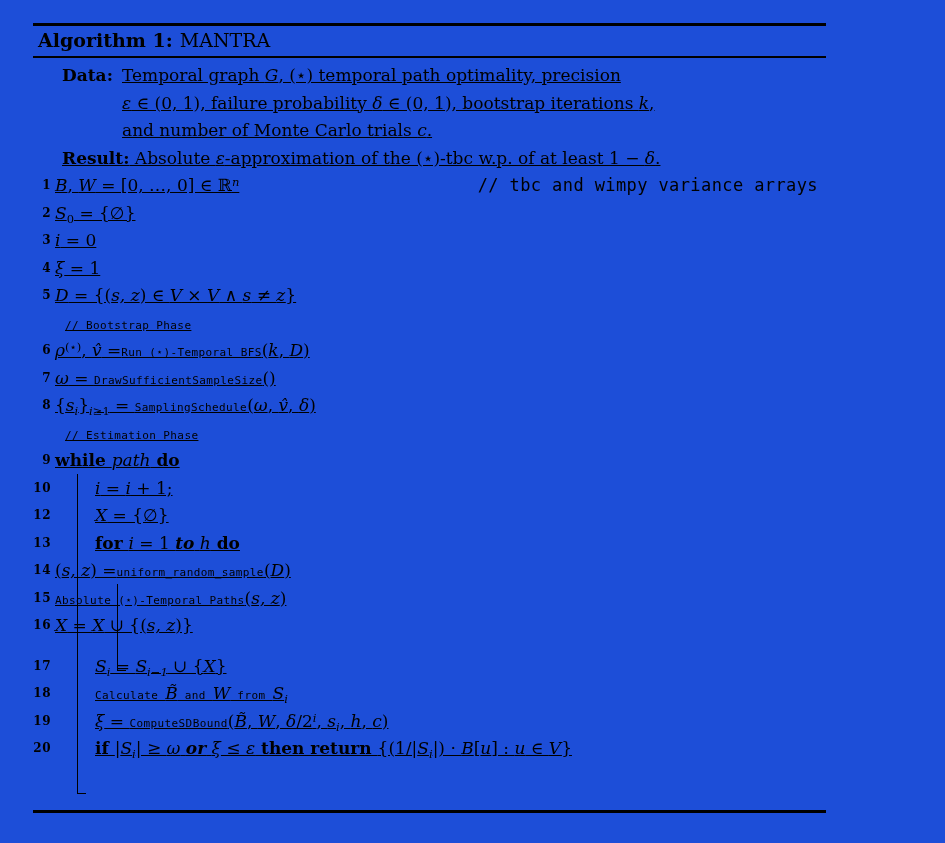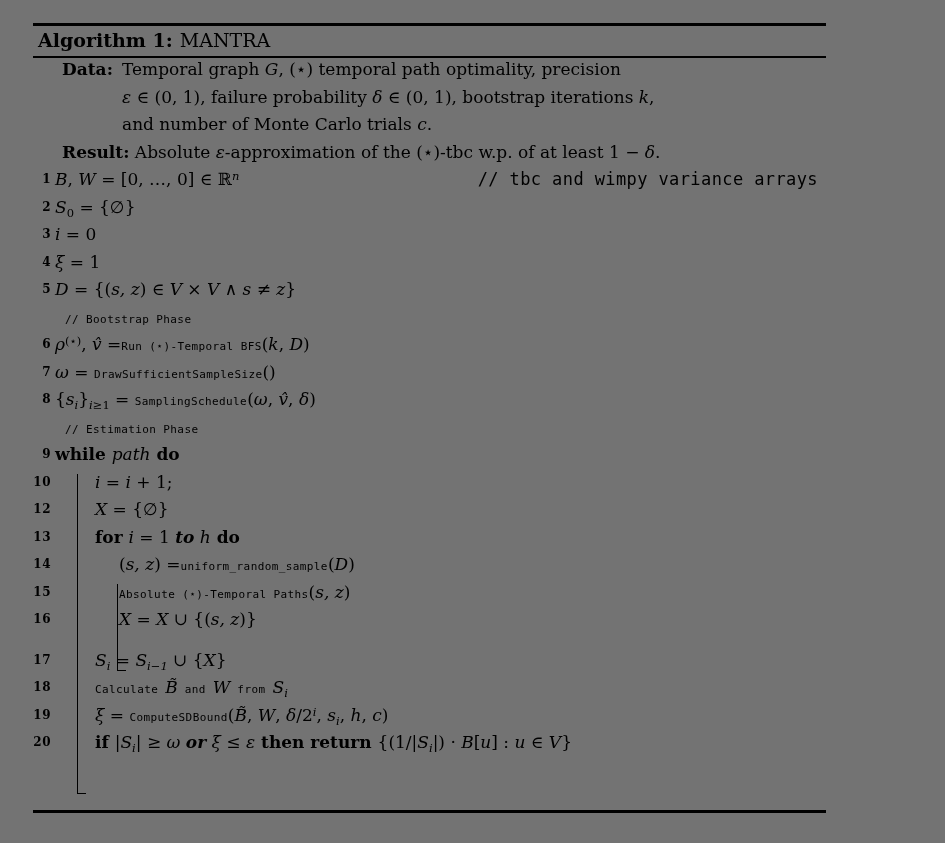--- a/index.html
+++ b/index.html
@@ -1,35 +1,35 @@
 <!DOCTYPE html>
 <html><head>
 <meta charset="utf-8">
 <style>
   html,body{margin:0;padding:0;background:#ffffff;}
   .page{
-    position:relative;width:945px;height:843px;background:#737373;color:#000;
+    position:relative;width:945px;height:843px;background:#1d4ed8;color:#000;
     font-family:"DejaVu Serif","DejaVu Sans",serif;font-size:17px;overflow:hidden;
   }
   .hrule{position:absolute;left:33px;width:793px;background:#000;}
   .rule-top{top:23px;height:2.5px;}
   .rule-mid{top:56px;height:1.6px;}
   .rule-bottom{top:810px;height:2.5px;}
   .title-row{position:absolute;left:38px;top:25px;height:30px;line-height:30px;font-size:19px;white-space:pre;}
   .title-bold{font-weight:700;}
   .title-name{margin-left:7px;}
-  #algo-rows{position:absolute;top:56px;left:0;width:945px;}
+  #algo-rows{position:absolute;top:62px;left:0;width:945px;text-decoration:underline;}
   .row{position:relative;height:27.5px;line-height:27.5px;white-space:pre;}
   .num{
     position:absolute;left:22px;width:29px;text-align:right;
     font-size:12px;font-weight:700;line-height:27.5px;letter-spacing:0.5px;
   }
   .ind0{padding-left:55px;}
   .ind1{padding-left:95px;}
-  .ind2{padding-left:119px;}
+  .ind2{padding-left:55px;}
   .cmt{padding-left:65px;}
   .io-data{padding-left:122px;}
   .io-cont{padding-left:122px;}
   .io-result{padding-left:62px;}
   .io-label{position:absolute;left:62px;font-weight:700;}
   .io-label-inline{font-weight:700;}
   .sr{}
   .si{font-style:italic;}
   .sb{font-weight:700;}
   .sbi{font-weight:700;font-style:italic;}

